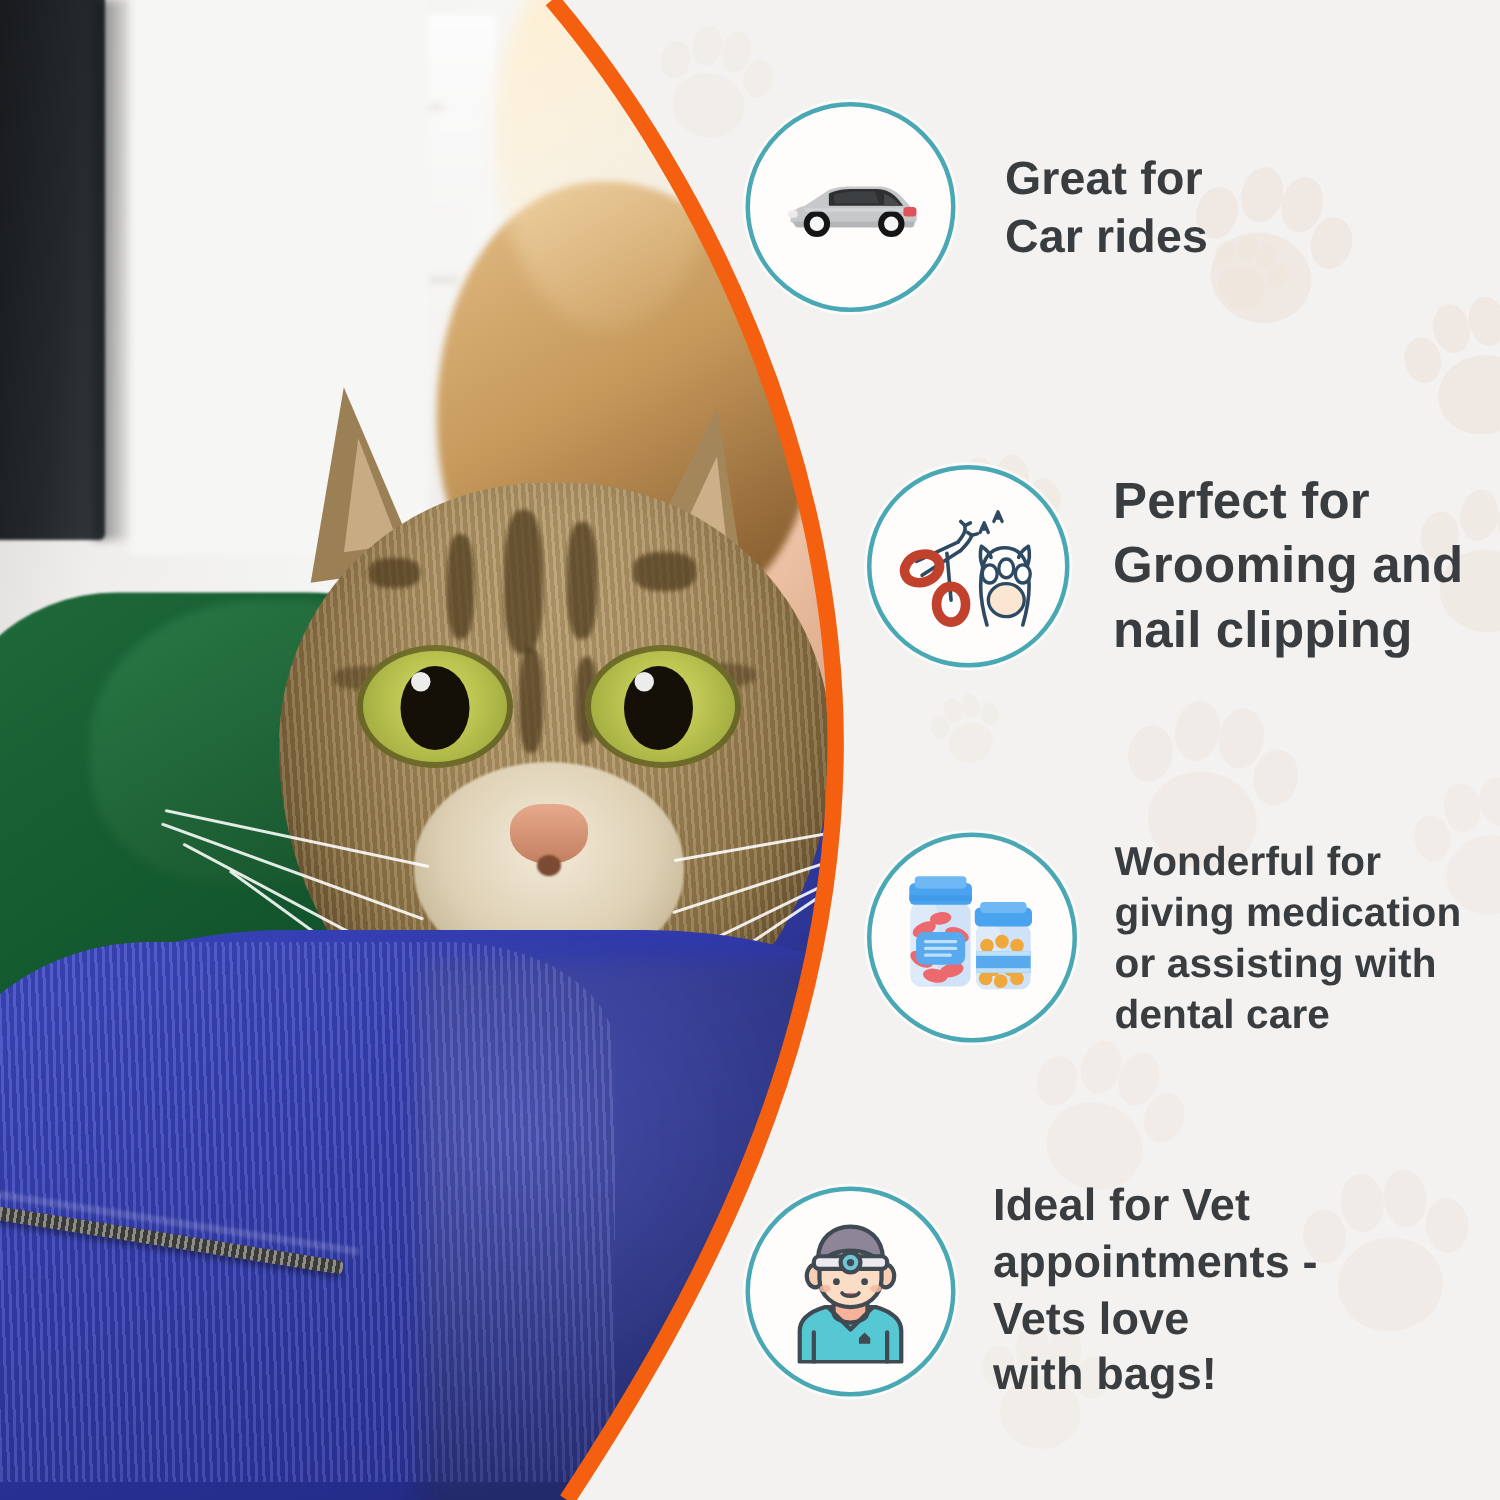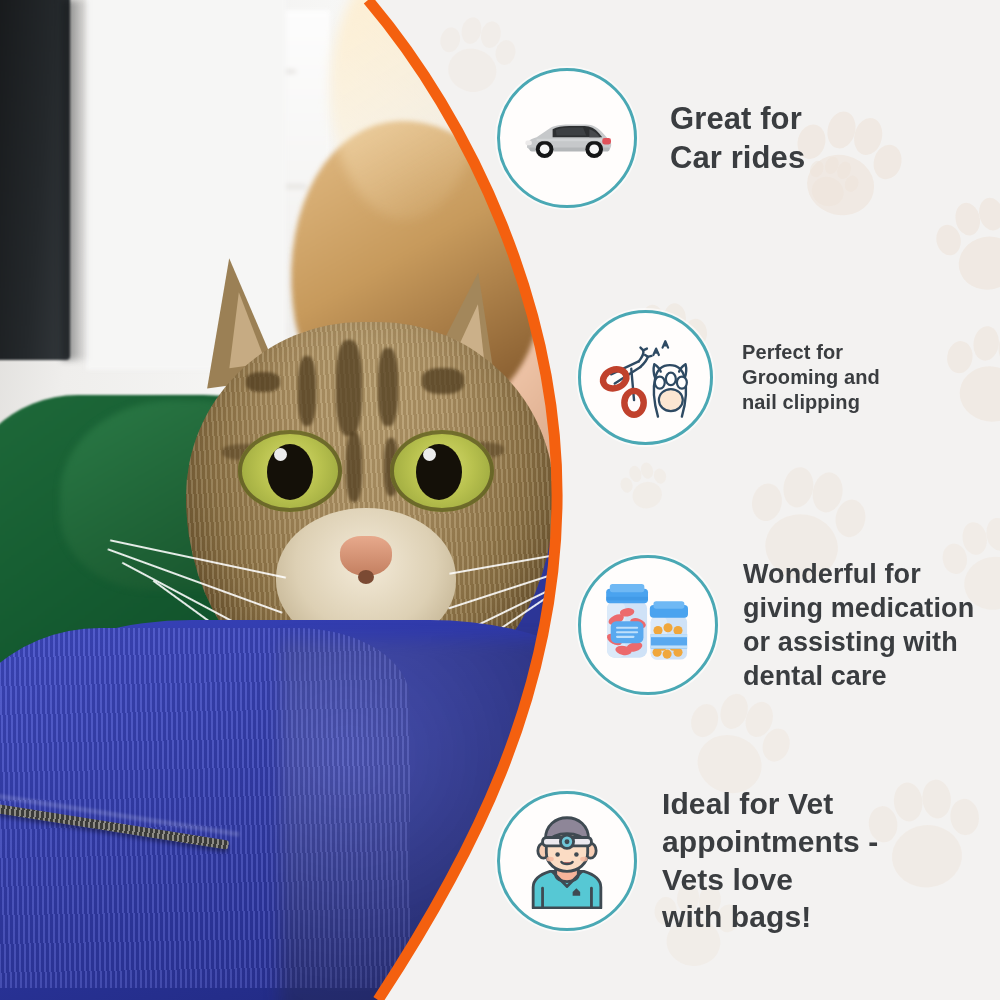--- a/index.html
+++ b/index.html
@@ -117,21 +117,21 @@
     margin-left:28px;color:#3a3d40;font-weight:700;
     letter-spacing:.1px;line-height:1.26;white-space:pre-line;
   }
 
   #f1{left:497px;top:68px;}
   #f1 .bubble{width:140px;height:140px;}
   #f1 .ftext{font-size:31px;margin-left:33px;}
 
   #f2{left:578px;top:310px;}
   #f2 .bubble{width:135px;height:135px;}
-  #f2 .ftext{font-size:20px;margin-left:29px;}
+  #f2 .ftext{font-size:34px;margin-left:29px;}
 
   #f3{left:578px;top:555px;}
   #f3 .bubble{width:140px;height:140px;}
   #f3 .ftext{font-size:27px;margin-left:25px;}
 
   #f4{left:497px;top:785px;}
   #f4 .bubble{width:140px;height:140px;}
   #f4 .ftext{font-size:30px;margin-left:25px;}
 </style>
 </head>

